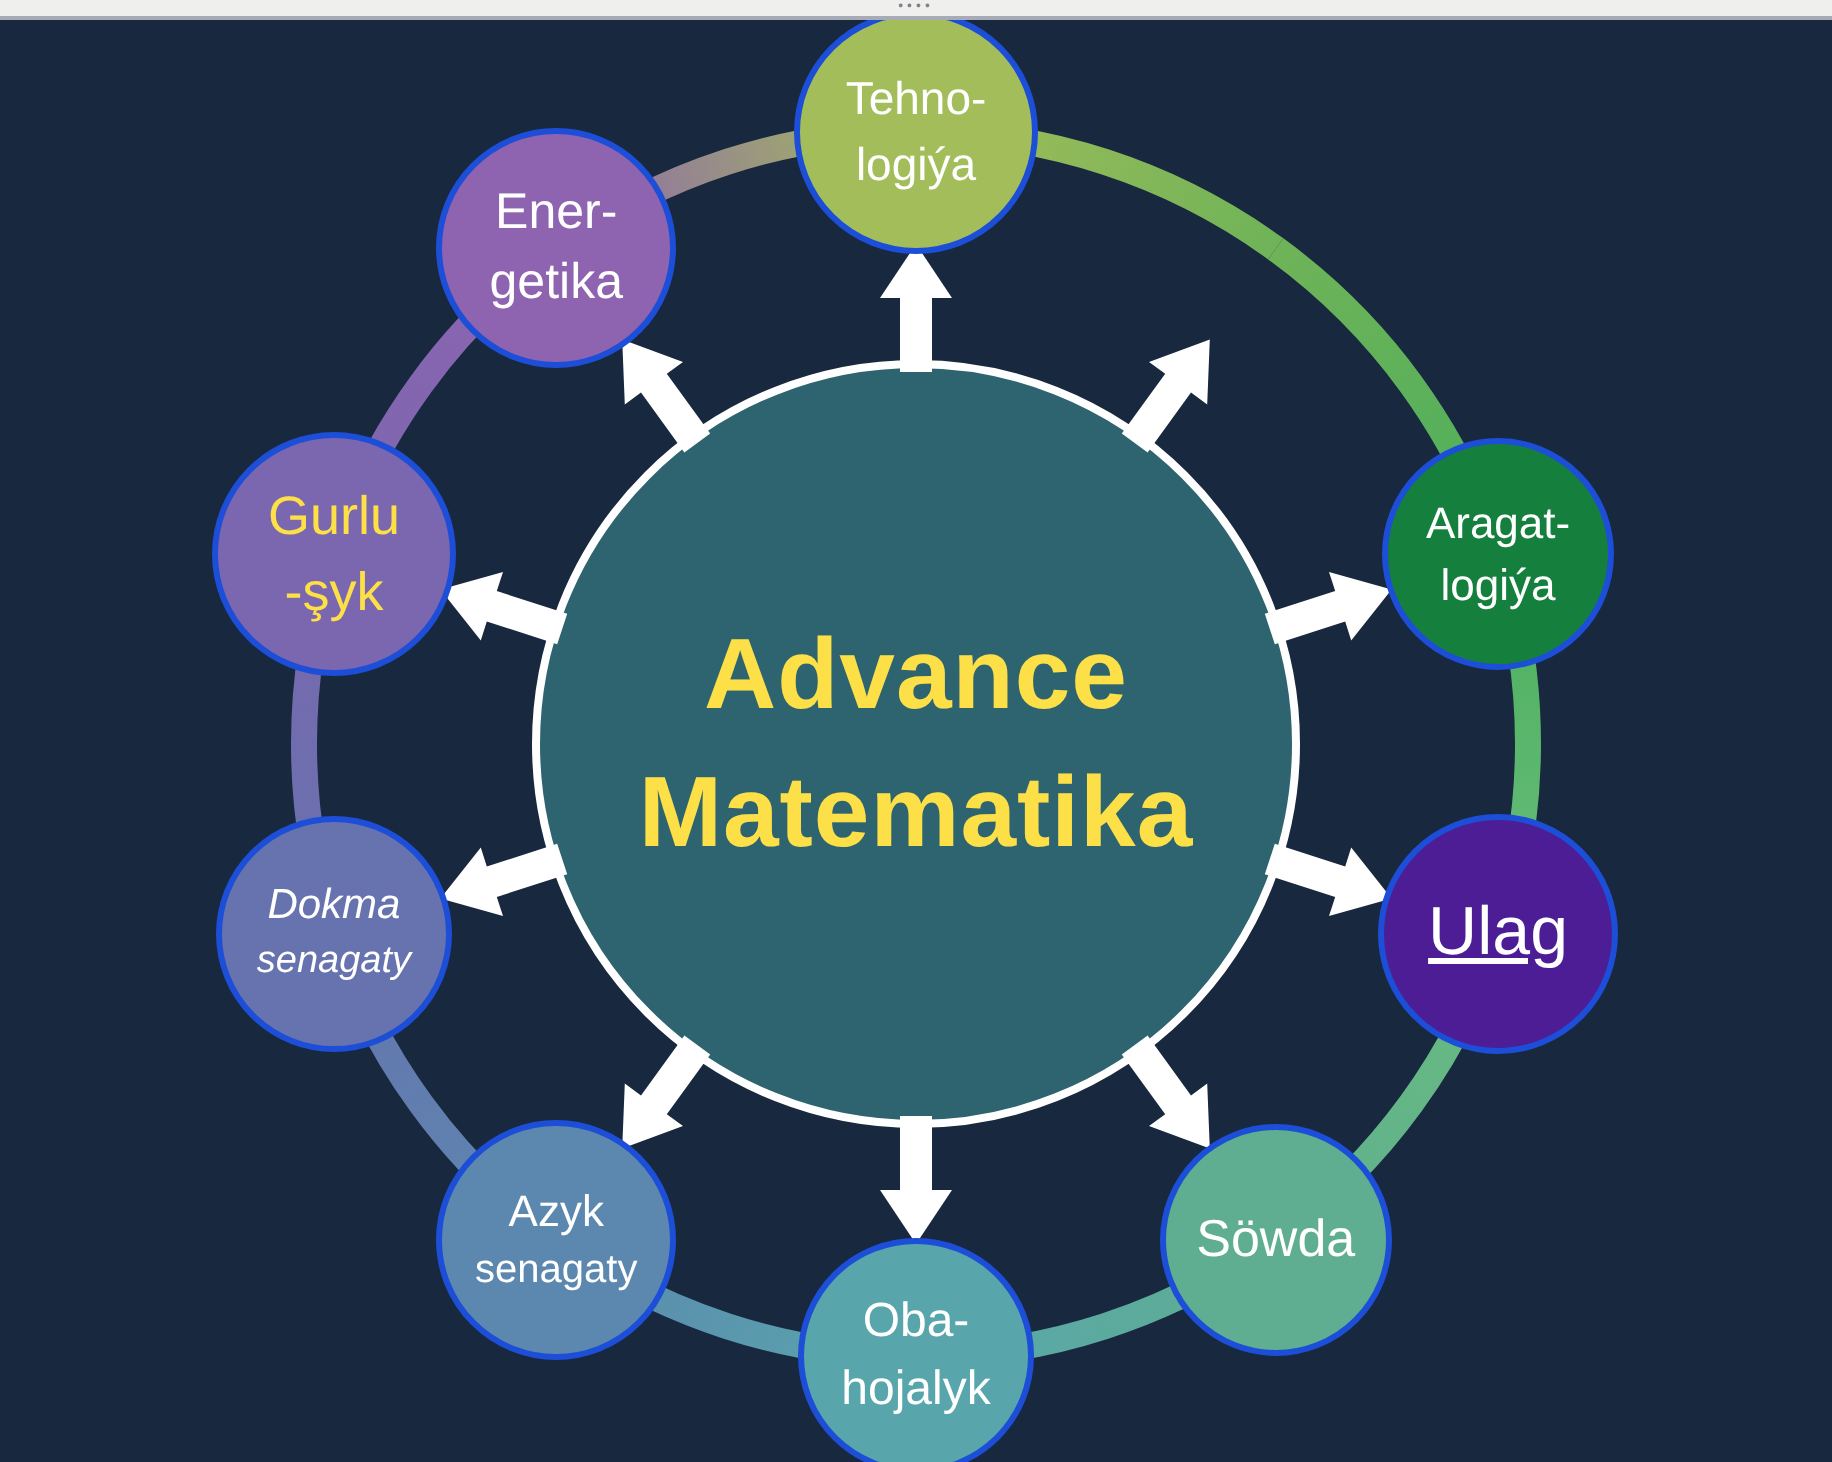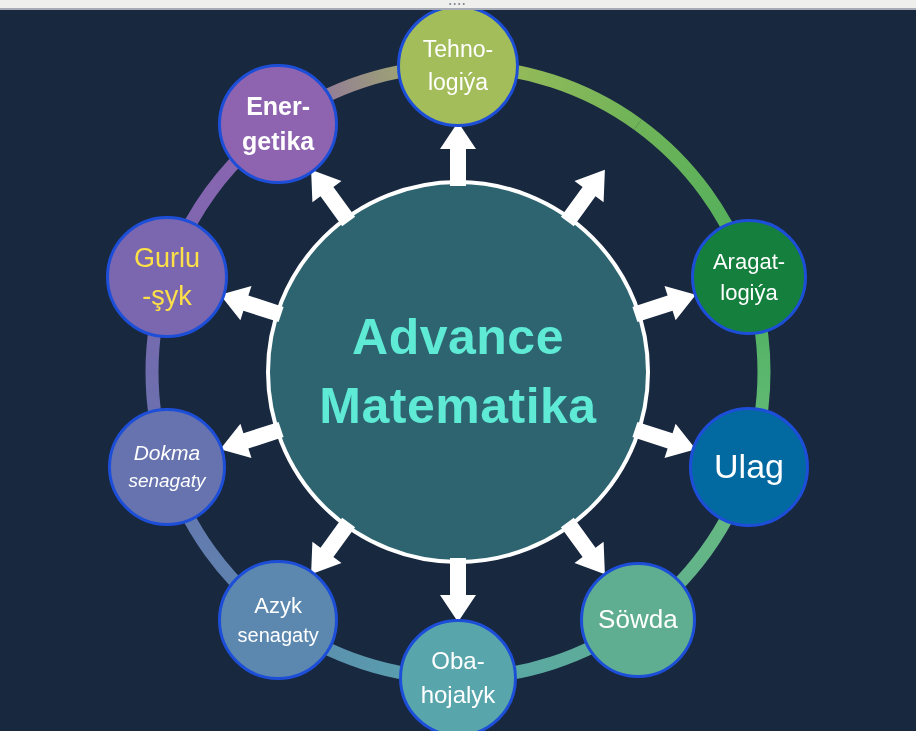--- a/index.html
+++ b/index.html
@@ -104,34 +104,34 @@
       <polygon points="632.4,306.9 667.6,295.5 664.5,286.0 695.8,294.7 675.6,320.2 672.6,310.7 637.4,322.1" fill="#ffffff"></polygon>
       <polygon points="637.4,421.9 672.6,433.3 675.6,423.8 695.8,449.3 664.5,458.0 667.6,448.5 632.4,437.1" fill="#ffffff"></polygon>
       <polygon points="573.8,517.8 595.5,547.7 603.6,541.8 604.9,574.3 574.5,563.0 582.6,557.1 560.9,527.2" fill="#ffffff"></polygon>
       <polygon points="466.0,558.0 466.0,595.0 476.0,595.0 458.0,622.0 440.0,595.0 450.0,595.0 450.0,558.0" fill="#ffffff"></polygon>
       <polygon points="355.1,527.2 333.4,557.1 341.5,563.0 311.1,574.3 312.4,541.8 320.5,547.7 342.2,517.8" fill="#ffffff"></polygon>
       <polygon points="283.6,437.1 248.4,448.5 251.5,458.0 220.2,449.3 240.4,423.8 243.4,433.3 278.6,421.9" fill="#ffffff"></polygon>
       <polygon points="278.6,322.1 243.4,310.7 240.4,320.2 220.2,294.7 251.5,286.0 248.4,295.5 283.6,306.9" fill="#ffffff"></polygon>
       <polygon points="342.2,226.2 320.5,196.3 312.4,202.2 311.1,169.7 341.5,181.0 333.4,186.9 355.1,216.8" fill="#ffffff"></polygon>
     </svg>
 
-  <div class="center-node" id="center-node" style="background: rgb(45, 100, 112); border: 4px solid rgb(255, 255, 255); color: #5eead4;">
+  <div class="center-node" id="center-node" style="background: rgb(45, 100, 112); border: 4px solid rgb(255, 255, 255); color: #fde047;">
     <div class="cl">Advance</div>
     <div class="cl">Matematika</div>
   </div>
 
   <div class="node" style="height: 122px; width: 122px; left: 397px; top: 5px; background: rgb(163, 189, 90); font-size: 23px; color: rgb(255, 255, 255);">
     <span class="l1">Tehno-</span>
     <span class="l2">logiýa</span>
   </div>
   <div class="node" style="height: 116px; width: 116px; left: 691.023px; top: 219.441px; background: #15803d; font-size: 22px; color: rgb(255, 255, 255);">
     <span class="l1">Aragat-</span>
     <span class="l2">logiýa</span>
   </div>
-  <div class="node" style="height: 120px; width: 120px; left: 689.023px; top: 406.559px; background: #0369a1; font-size: 34px; color: rgb(255, 255, 255);">
+  <div class="node" style="height: 120px; width: 120px; left: 689.023px; top: 406.559px; background: #4c1d95; font-size: 34px; color: rgb(255, 255, 255); text-decoration: underline;">
     <span class="l1">Ulag</span>
     <span class="l2"></span>
   </div>
   <div class="node" style="height: 116px; width: 116px; left: 579.862px; top: 561.559px; background: rgb(95, 174, 145); font-size: 26px; color: rgb(255, 255, 255);">
     <span class="l1">Söwda</span>
     <span class="l2"></span>
   </div>
   <div class="node" style="height: 118px; width: 118px; left: 399px; top: 619px; background: rgb(88, 166, 172); font-size: 24px; color: rgb(255, 255, 255);">
     <span class="l1">Oba-</span>
     <span class="l2">hojalyk</span>
@@ -141,18 +141,18 @@
     <span class="l2" style="font-size: 20px;">senagaty</span>
   </div>
   <div class="node" style="height: 118px; width: 118px; left: 107.977px; top: 407.559px; background: rgb(102, 115, 174); font-size: 21px; color: rgb(255, 255, 255); font-style: italic;">
     <span class="l1">Dokma</span>
     <span class="l2" style="font-size: 19px;">senagaty</span>
   </div>
   <div class="node" style="height: 122px; width: 122px; left: 105.977px; top: 216.441px; background: rgb(122, 103, 175); font-size: 27px; color: #fde047;">
     <span class="l1">Gurlu</span>
     <span class="l2">-şyk</span>
   </div>
-  <div class="node" style="height: 120px; width: 120px; left: 218.138px; top: 64.4408px; background: rgb(142, 100, 176); font-size: 25px; color: rgb(255, 255, 255); font-weight: bold;">
+  <div class="node" style="height: 120px; width: 120px; left: 218.138px; top: 64.4408px; background: rgb(142, 100, 176); font-size: 25px; color: rgb(255, 255, 255);">
     <span class="l1">Ener-</span>
     <span class="l2">getika</span>
   </div>
 
 </div>
 
 </body></html>

